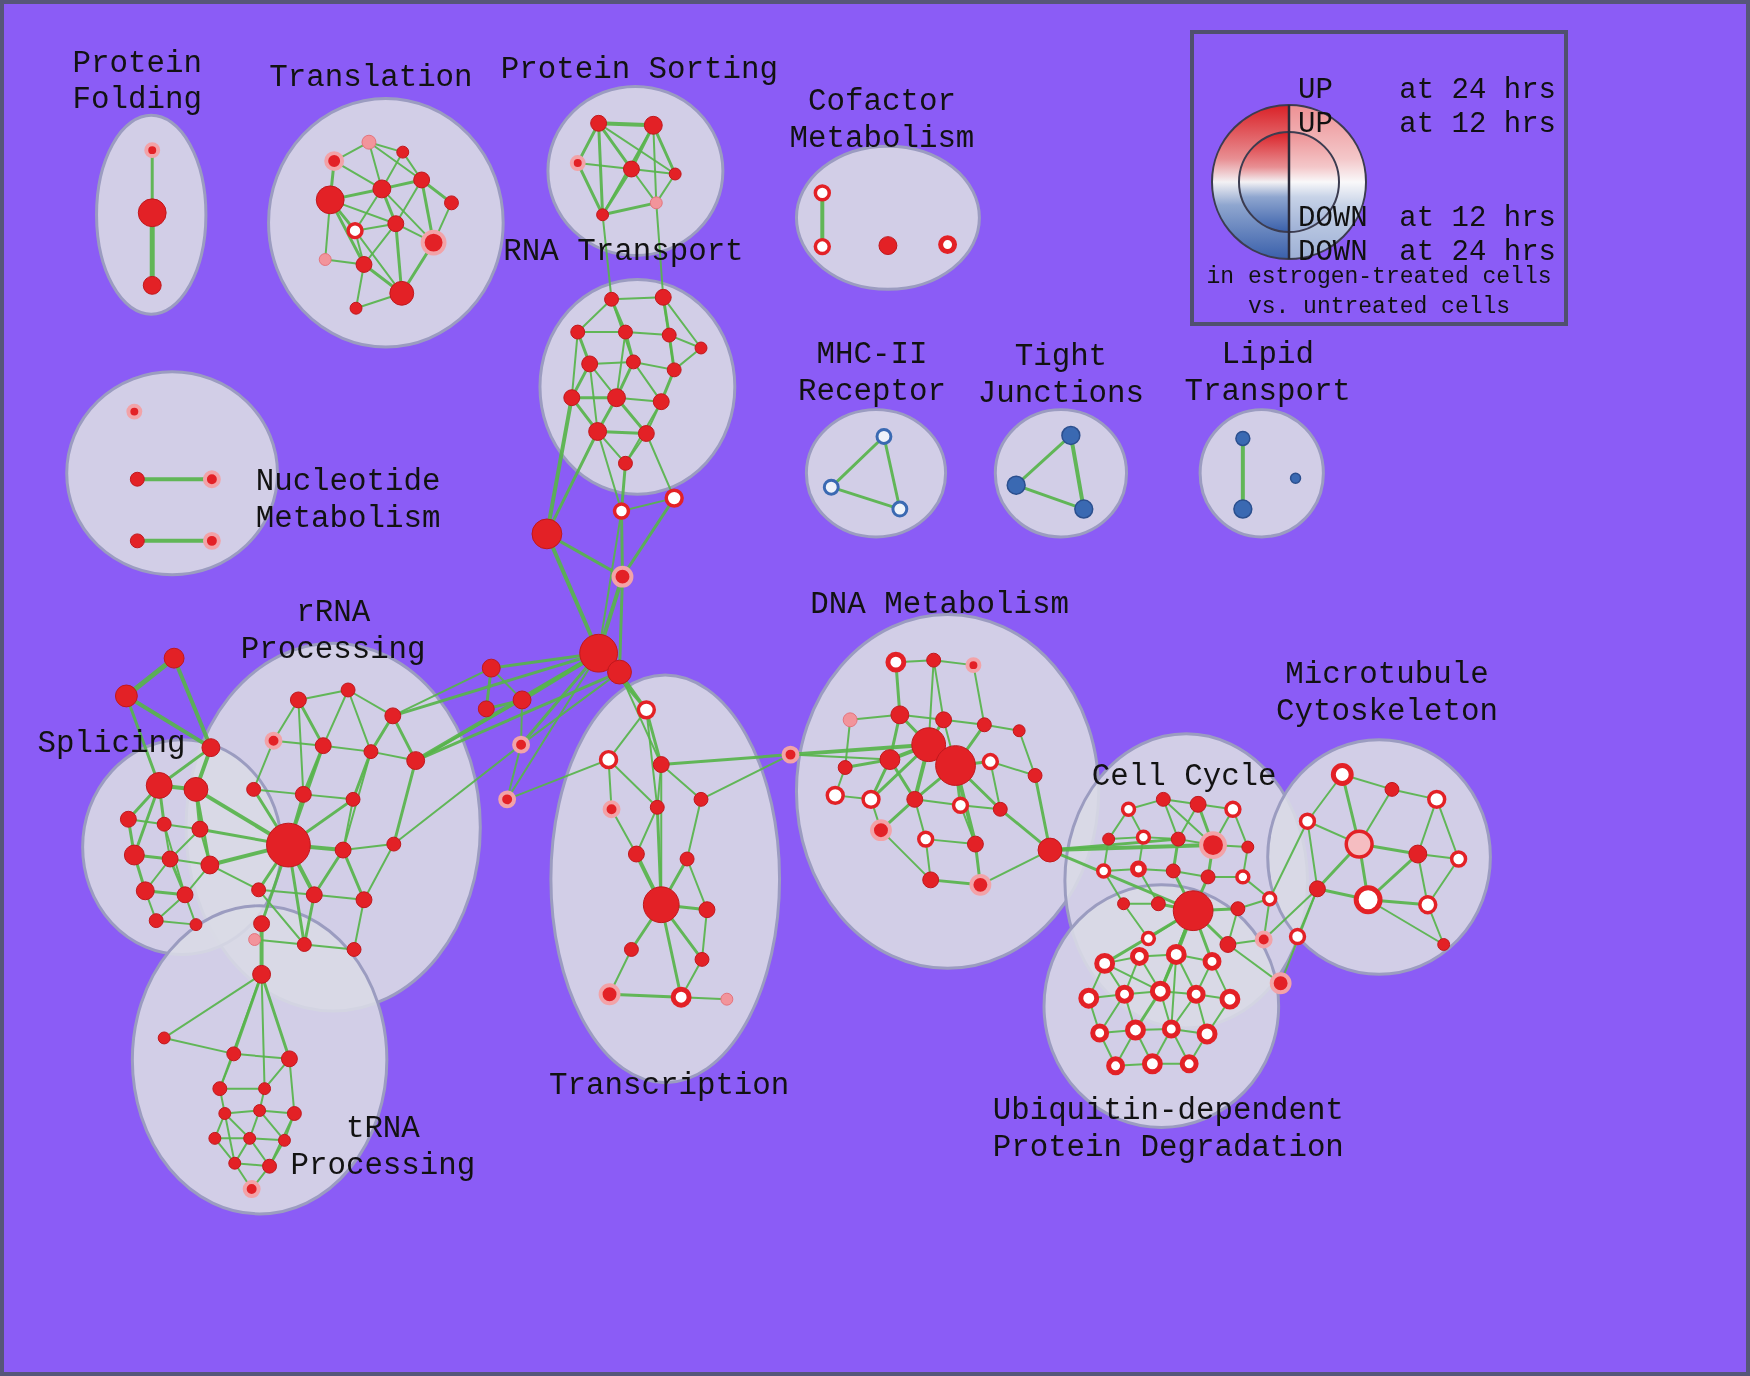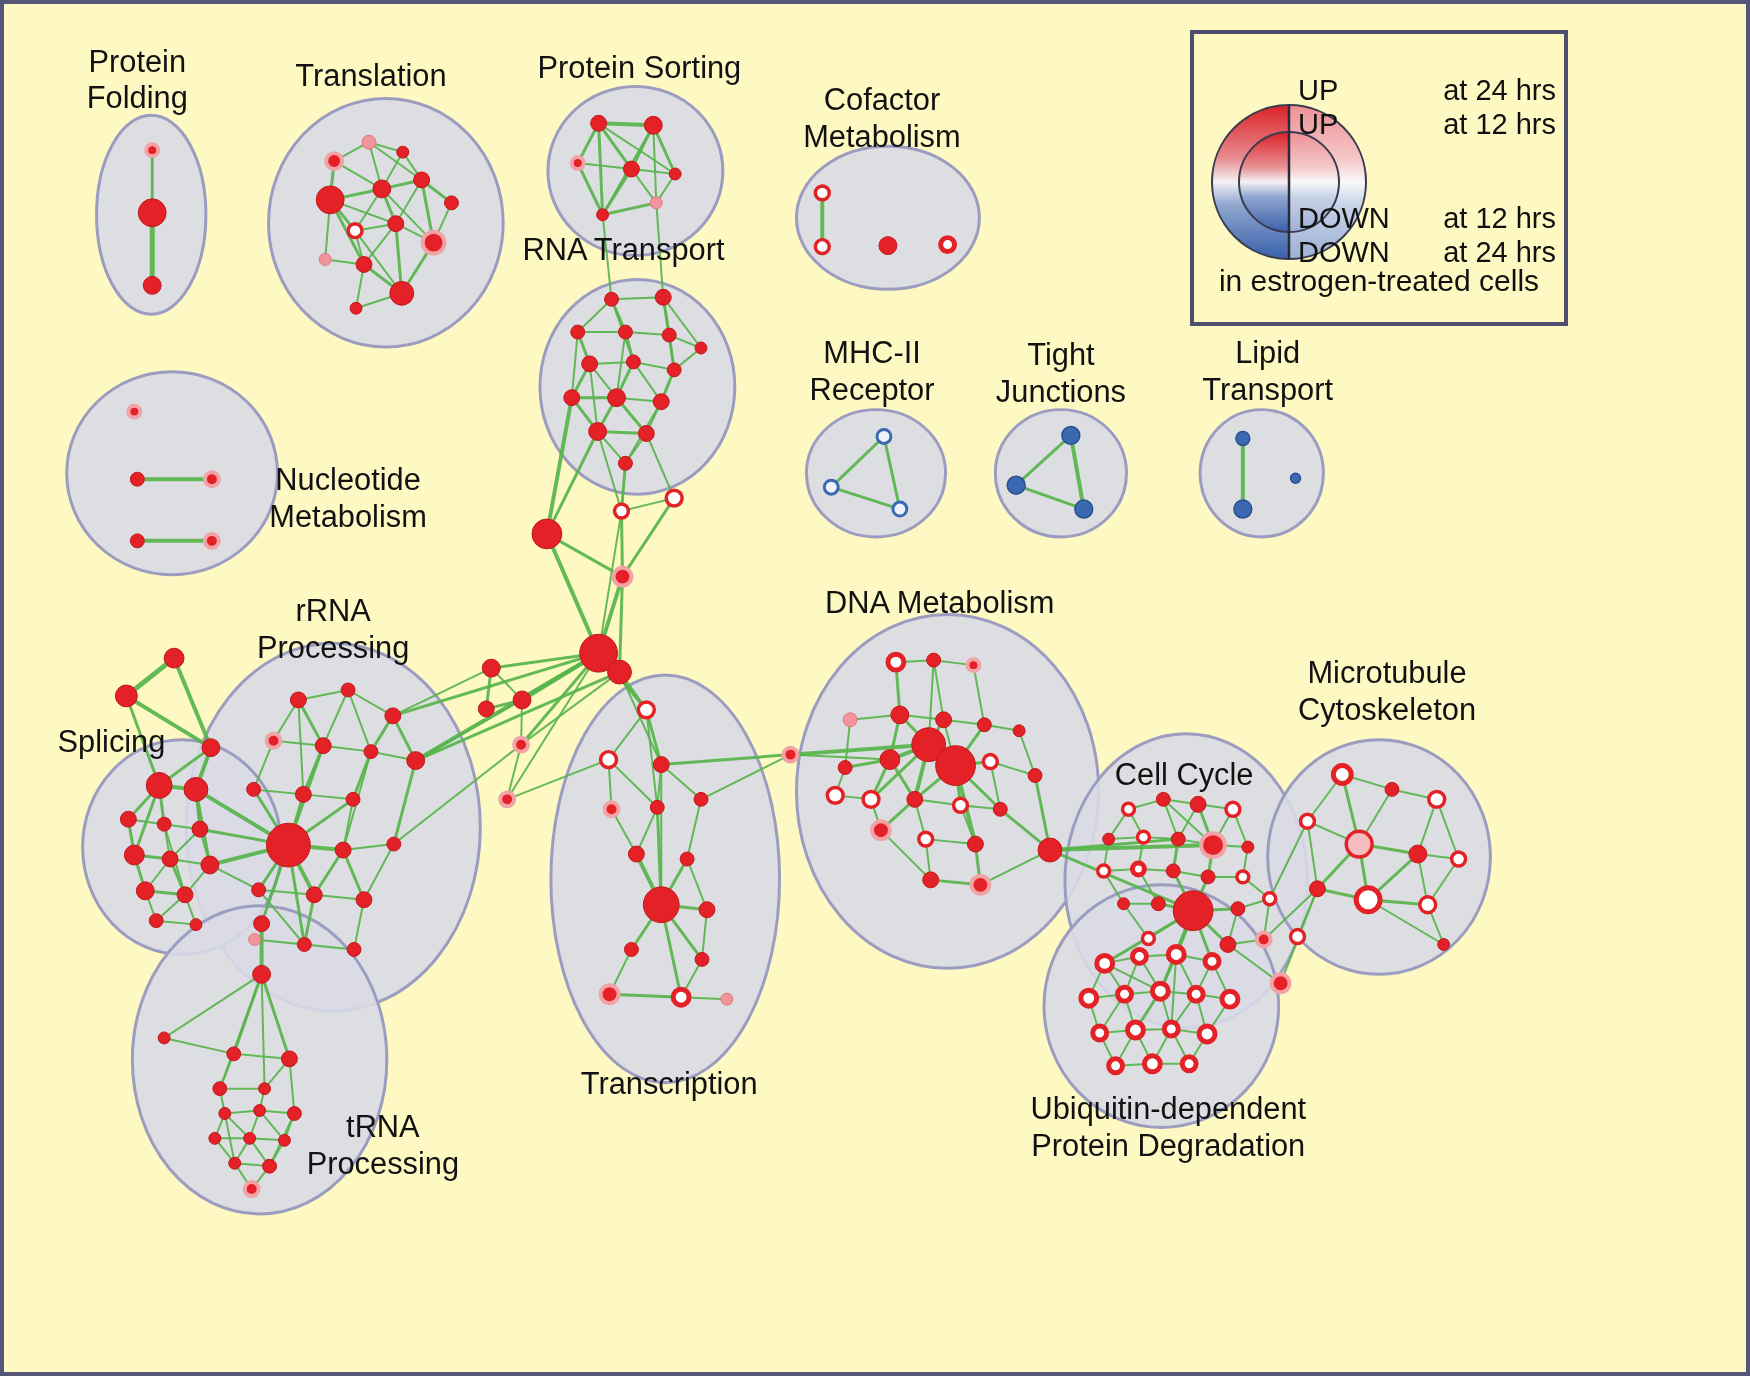--- a/index.html
+++ b/index.html
@@ -1,28 +1,28 @@
 <!DOCTYPE html>
 <html><head>
 <meta charset="utf-8">
 <style>
   html,body{margin:0;padding:0;background:#ffffff;}
   .page{position:relative;width:1750px;height:1376px;box-sizing:border-box;
-        background:#fef9c3;border:4px solid #56567a;overflow:hidden;
-        font-family:Liberation Sans, sans-serif;}
+        background:#8b5cf6;border:4px solid #56567a;overflow:hidden;
+        font-family:Liberation Mono, monospace;}
   svg.net{position:absolute;left:0;top:0;}
   .clabel{font-size:31px;}
   .legend{position:absolute;left:1186px;top:26px;width:378px;height:296px;
           border:4px solid #50506e;box-sizing:border-box;}
   .legend svg{position:absolute;left:0;top:0;}
   .lrow{position:absolute;left:0;width:100%;font-size:29px;color:#111;}
   .lrow .dir{position:absolute;left:104px;}
   .lrow .time{position:absolute;right:8px;}
   .r1{top:40px}.r2{top:74px}.r3{top:168px}.r4{top:202px}
-  .lcap{position:absolute;width:100%;text-align:center;font-size:30px;color:#111;}
+  .lcap{position:absolute;width:100%;text-align:center;font-size:23px;color:#111;}
   .c1{top:230px}.c2{top:260px}
 </style>
 </head>
 <body>
 
 <div class="page">
 
   <svg class="net" id="net" width="1742" height="1368" viewBox="0 0 1750 1376">
     <g id="gClusters">
         <ellipse cx="147" cy="212" rx="55" ry="100" fill="#d9dae5" fill-opacity="0.9" stroke="#9b9cc0" stroke-width="3"></ellipse>
@@ -737,15 +737,16 @@
     </div>
     <div class="lrow r3">
       <span class="dir">DOWN</span>
       <span class="time">at 12 hrs</span>
     </div>
     <div class="lrow r4">
       <span class="dir">DOWN</span>
       <span class="time">at 24 hrs</span>
     </div>
     <div class="lcap c1">in estrogen-treated cells</div>
+    <div class="lcap c2">vs. untreated cells</div>
   </div>
 
 </div>
 
 </body></html>

